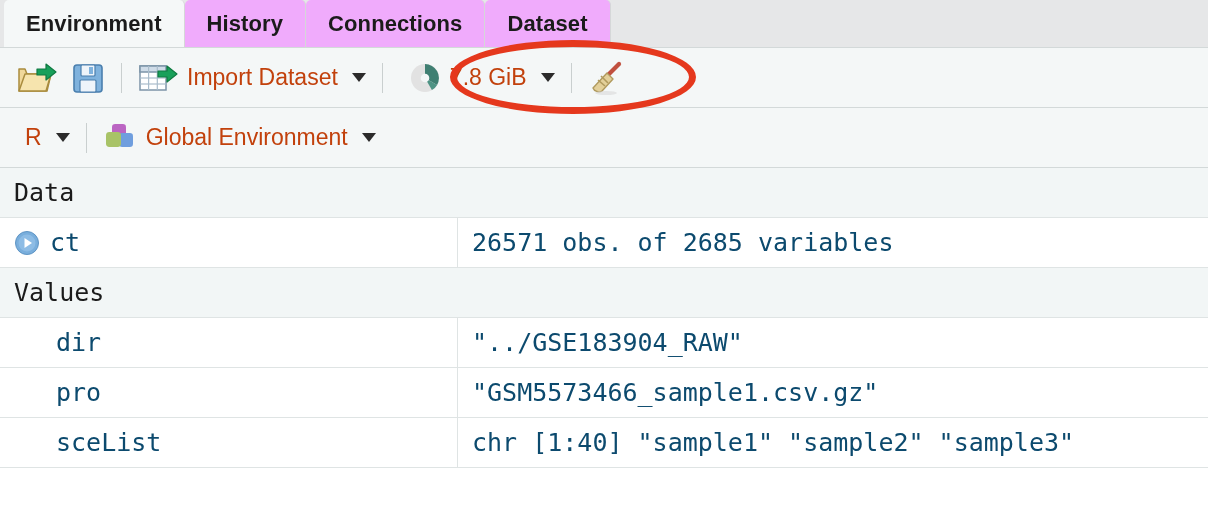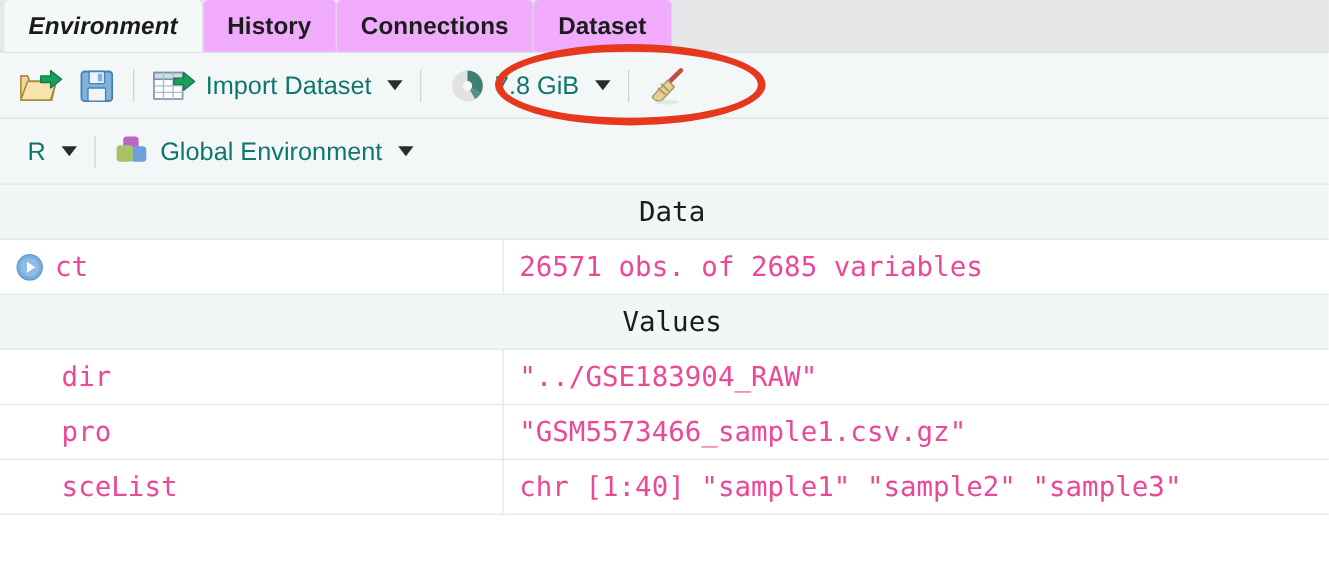--- a/index.html
+++ b/index.html
@@ -21,41 +21,41 @@
   .tab {
     display: flex; align-items: center; justify-content: center;
     padding: 0 22px;
     font-size: 22px; font-weight: bold; color: #1b1b1b;
     background: #f0abfc;
     border-right: 1px solid #d5d7d8;
     border-top-left-radius: 5px; border-top-right-radius: 5px;
     letter-spacing: .1px;
     white-space: nowrap;
   }
-  .tab:first-child { margin-left: 4px; font-style: italic; }
+  .tab:first-child { margin-left: 4px; }
   .tab.active { background: #f5f8f8; }
   .tabfill { flex: 1 1 auto; background: #e6e7e8; }
 
   
   .toolbar {
     position: absolute; left: 0; width: 1208px; height: 60px;
     background: #f4f7f7;
     border-bottom: 1px solid #d3d9d9;
     display: flex; align-items: center;
   }
   .toolbar.row1 { top: 48px; }
   .toolbar.row2 { top: 108px; }
 
   .tb-item {
     display: flex; align-items: center; gap: 9px;
     height: 44px; padding: 0 7px;
     border-radius: 3px;
     white-space: nowrap;
   }
-  .tb-label { font-size: 23px; color: #0f766e; }
+  .tb-label { font-size: 23px; color: #c2410c; }
   .tb-sep {
     width: 1px; height: 30px; background: #c9cfcf; margin: 0 9px;
     flex: 0 0 auto;
   }
   .caret {
     width: 0; height: 0; margin-left: 5px;
     border-left: 7px solid transparent;
     border-right: 7px solid transparent;
     border-top: 9px solid #2b2b2b;
   }
@@ -66,42 +66,41 @@
   
   .envtable {
     position: absolute; left: 0; top: 168px; width: 1208px; height: 354px;
     background: #ffffff;
     font-family: "DejaVu Sans Mono", monospace;
   }
   .row {
     position: relative; width: 1208px; height: 50px;
     display: flex; align-items: center;
     border-bottom: 1px solid #dfe4e4;
-    justify-content: center;
   }
   .row.section {
     background: #f2f6f6;
   }
   .row.section .sec-label {
     font-size: 25px; color: #1b1b1b; padding-left: 14px;
   }
   .cell-name {
     width: 458px; height: 100%;
     display: flex; align-items: center;
     border-right: 1px solid #dfe4e4;
     padding-left: 14px;
   }
   .cell-value {
     flex: 1 1 auto; height: 100%;
     display: flex; align-items: center;
     padding-left: 14px;
     overflow: hidden;
   }
   .name-text, .value-text {
-    font-size: 25px; color: #ec4899;
+    font-size: 25px; color: #0c4a6e;
     font-family: "DejaVu Sans Mono", monospace;
     white-space: pre;
   }
   .name-text.indent { padding-left: 42px; }
   .expander { margin-right: 10px; flex: 0 0 auto; }
 
   
   .annot-ellipse {
     position: absolute;
     left: 450px; top: 40px;

